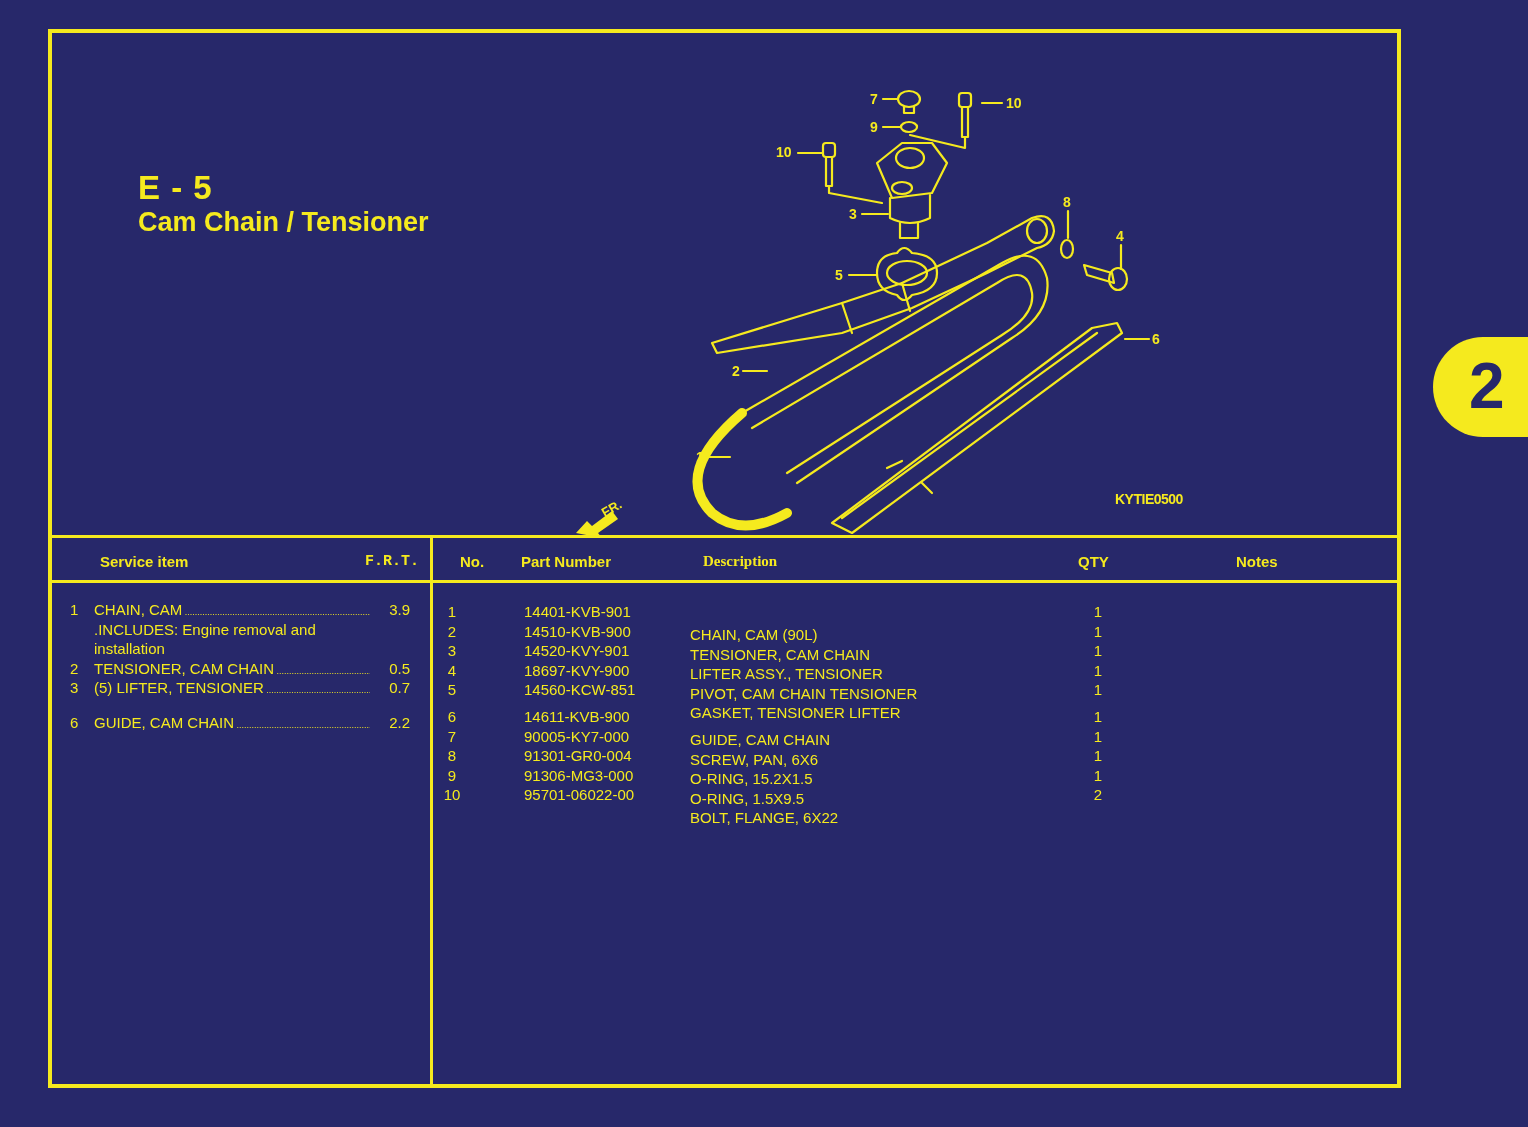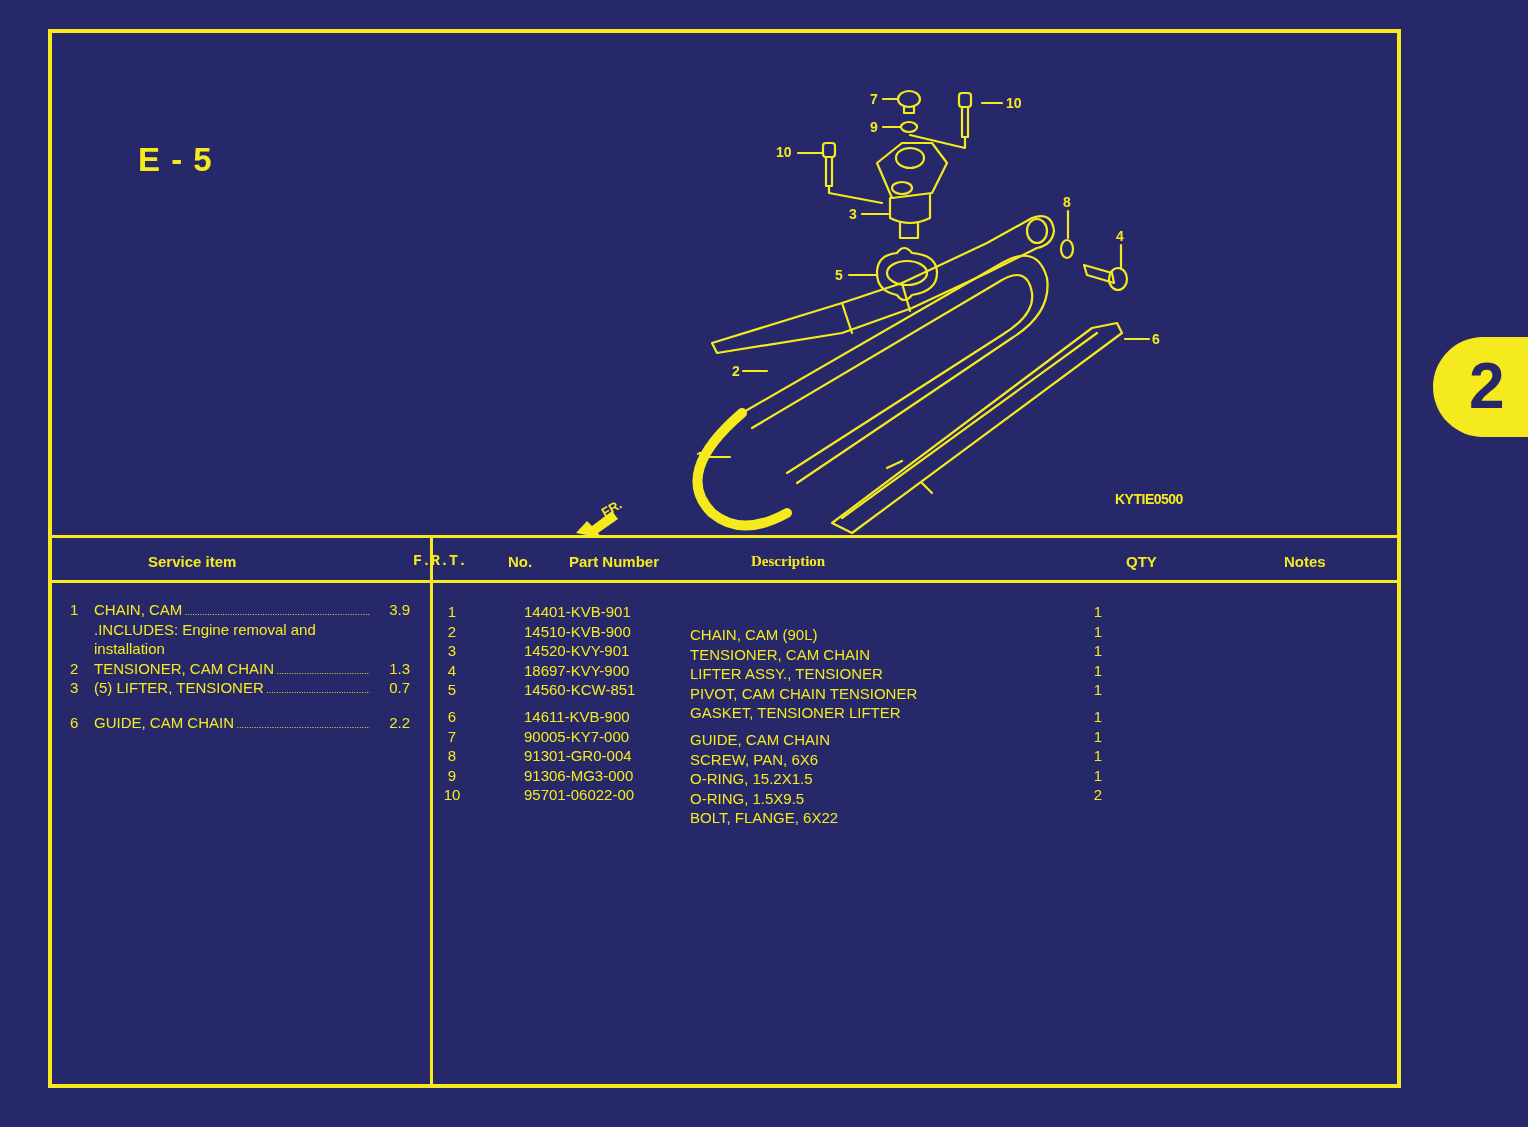--- a/index.html
+++ b/index.html
@@ -6,25 +6,25 @@
     body {
       width:1528px; height:1127px; background:#27286a; position:relative; overflow:hidden;
       font-family:"Liberation Sans", sans-serif; color:#f5ea1e;
     }
     .frame {
       position:absolute; left:48px; top:29px; width:1345px; height:1051px;
       border:4px solid #f5ea1e;
     }
     .hline { position:absolute; left:0; right:0; height:3px; background:#f5ea1e; }
     .vline { position:absolute; width:3px; background:#f5ea1e; }
-    .title-code { position:absolute; left:86px; top:108px; font-size:33px; font-weight:bold; letter-spacing:1px; }
+    .title-code { position:absolute; left:86px; top:136px; font-size:33px; font-weight:bold; letter-spacing:1px; }
     .title-name { position:absolute; left:86px; top:174px; font-size:27px; font-weight:bold; }
     .diagram { position:absolute; left:460px; top:20px; width:760px; height:490px; }
     .diagram-code { position:absolute; left:1063px; top:458px; font-size:14px; font-weight:bold; letter-spacing:-0.5px; }
-    .hdr { position:absolute; font-size:15px; font-weight:bold; top:520px;margin-left:48px; }
+    .hdr { position:absolute; font-size:15px; font-weight:bold; top:520px; }
     .svc { position:absolute; left:18px; top:567px; width:340px; font-size:15px; line-height:19.5px; }
     .svc-row { position:relative; height:19.5px; white-space:nowrap; }
     .svc-row .num { position:absolute; left:0; width:12px; text-align:left; }
     .svc-row .lbl { position:absolute; left:24px; right:40px; overflow:hidden; }
     .svc-row .lbl::after { content:" ........................................................................................................................"; font-size:9px; letter-spacing:0; }
     .svc-row .frt { position:absolute; right:0; text-align:right; width:34px; }
     .svc-row.note .lbl::after { content:""; }
     .svc-gap { height:15px; }
     .parts { position:absolute; left:380px; top:569px; font-size:15px; line-height:19.5px; }
     .prow { position:relative; height:19.5px; white-space:nowrap; }
@@ -41,20 +41,21 @@
       position:absolute; left:36px; top:12px; font-size:64px; font-weight:bold; color:#27286a;
     }
     svg text { font-family:"Liberation Sans", sans-serif; font-weight:bold; fill:#f5ea1e; }
   </style>
 </head>
 <body>
 
 <div class="frame">
 
   <div class="title-code">E - 5</div>
+  <div class="title-name">Cam Chain / Tensioner</div>
 
   <svg class="diagram" viewBox="460 20 760 490" xmlns="http://www.w3.org/2000/svg">
     <g fill="none" stroke="#f5ea1e" stroke-width="2.2" stroke-linejoin="round" stroke-linecap="round">
 
       <path d="M690 380 L950 230 Q985 210 995 245 Q1000 280 960 305 L745 450"></path>
       <path d="M700 395 L945 250 Q975 230 980 260 Q983 282 950 302 L735 440"></path>
       <path d="M690 380 Q620 440 660 480 Q690 505 735 480" stroke-width="10"></path>
 
       <path d="M660 310 L790 270 L850 250 L935 210 L980 185 Q1000 178 1002 198 Q1000 212 985 215 L935 240 L860 275 L790 300 L665 320 Z"></path>
       <path d="M790 270 L800 300 M850 250 L858 278"></path>
@@ -135,21 +136,21 @@
     </div>
     <div class="svc-row note">
       <span class="lbl">.INCLUDES: Engine removal and</span>
     </div>
     <div class="svc-row note">
       <span class="lbl">installation</span>
     </div>
     <div class="svc-row">
       <span class="num">2</span>
       <span class="lbl">TENSIONER, CAM CHAIN</span>
-      <span class="frt">1.3</span>
+      <span class="frt">0.5</span>
     </div>
     <div class="svc-row">
       <span class="num">3</span>
       <span class="lbl">(5) LIFTER, TENSIONER</span>
       <span class="frt">0.7</span>
     </div>
     <div class="svc-gap"></div>
     <div class="svc-row">
       <span class="num">6</span>
       <span class="lbl">GUIDE, CAM CHAIN</span>

